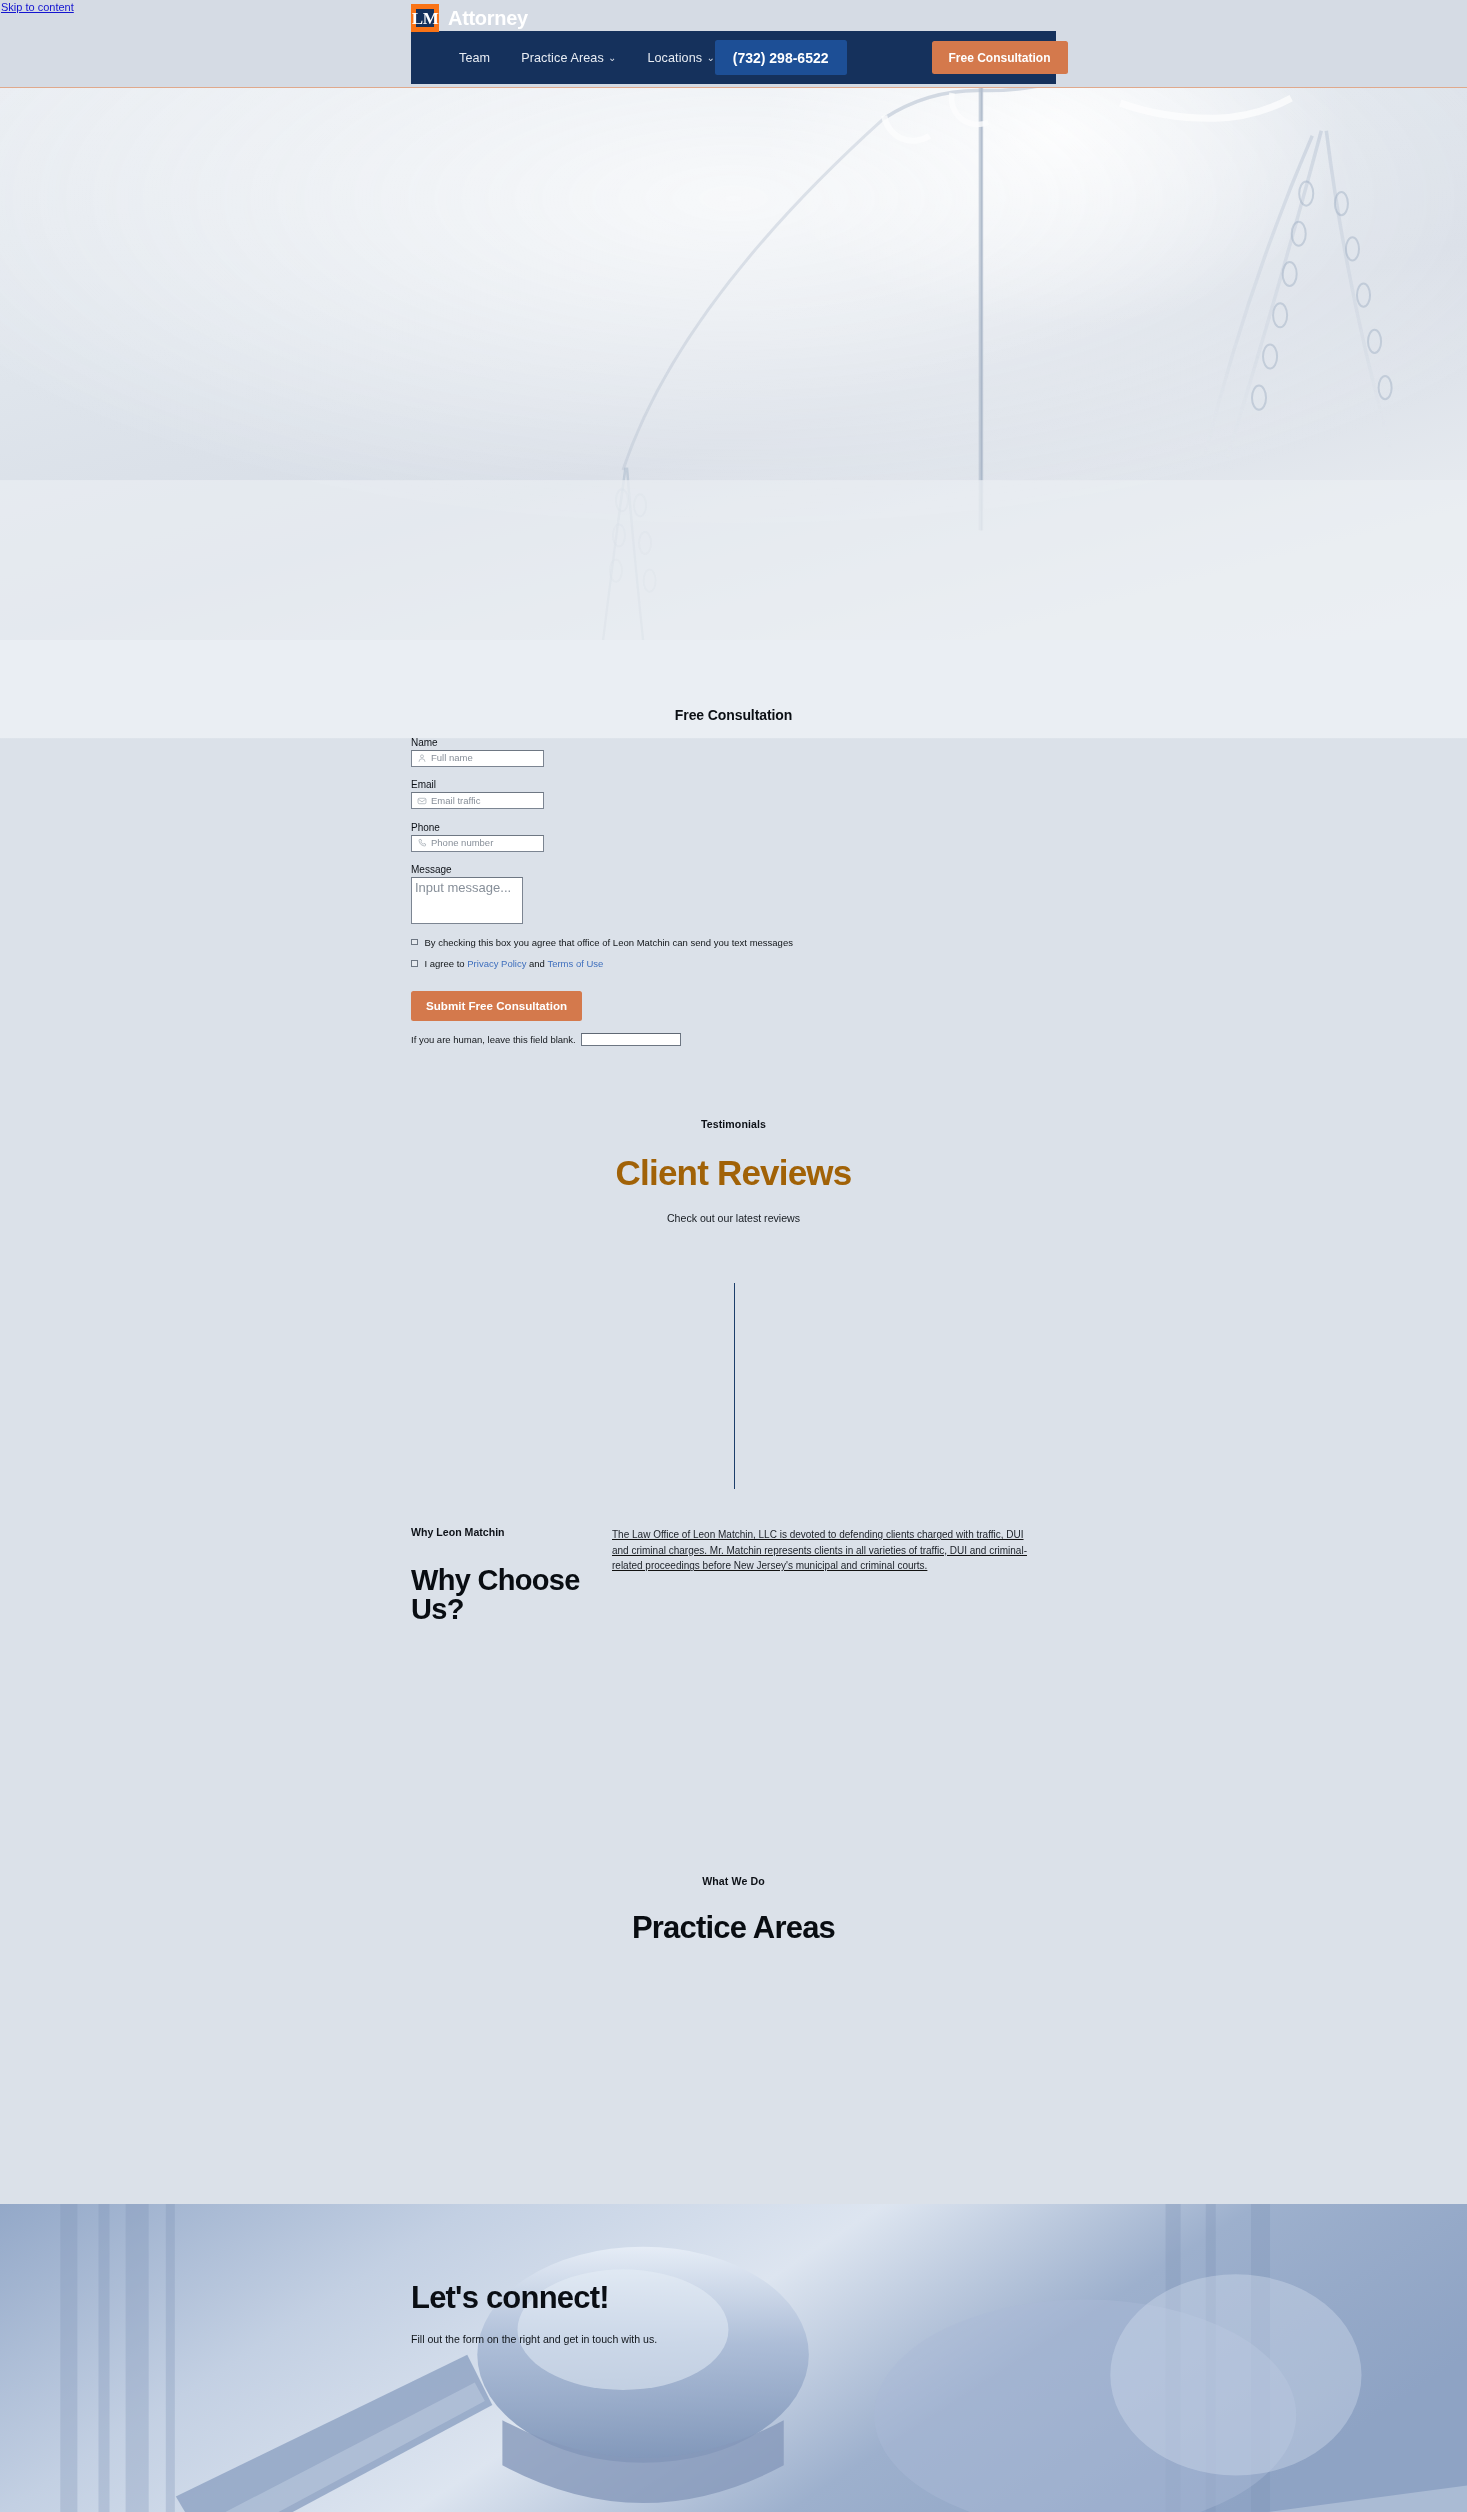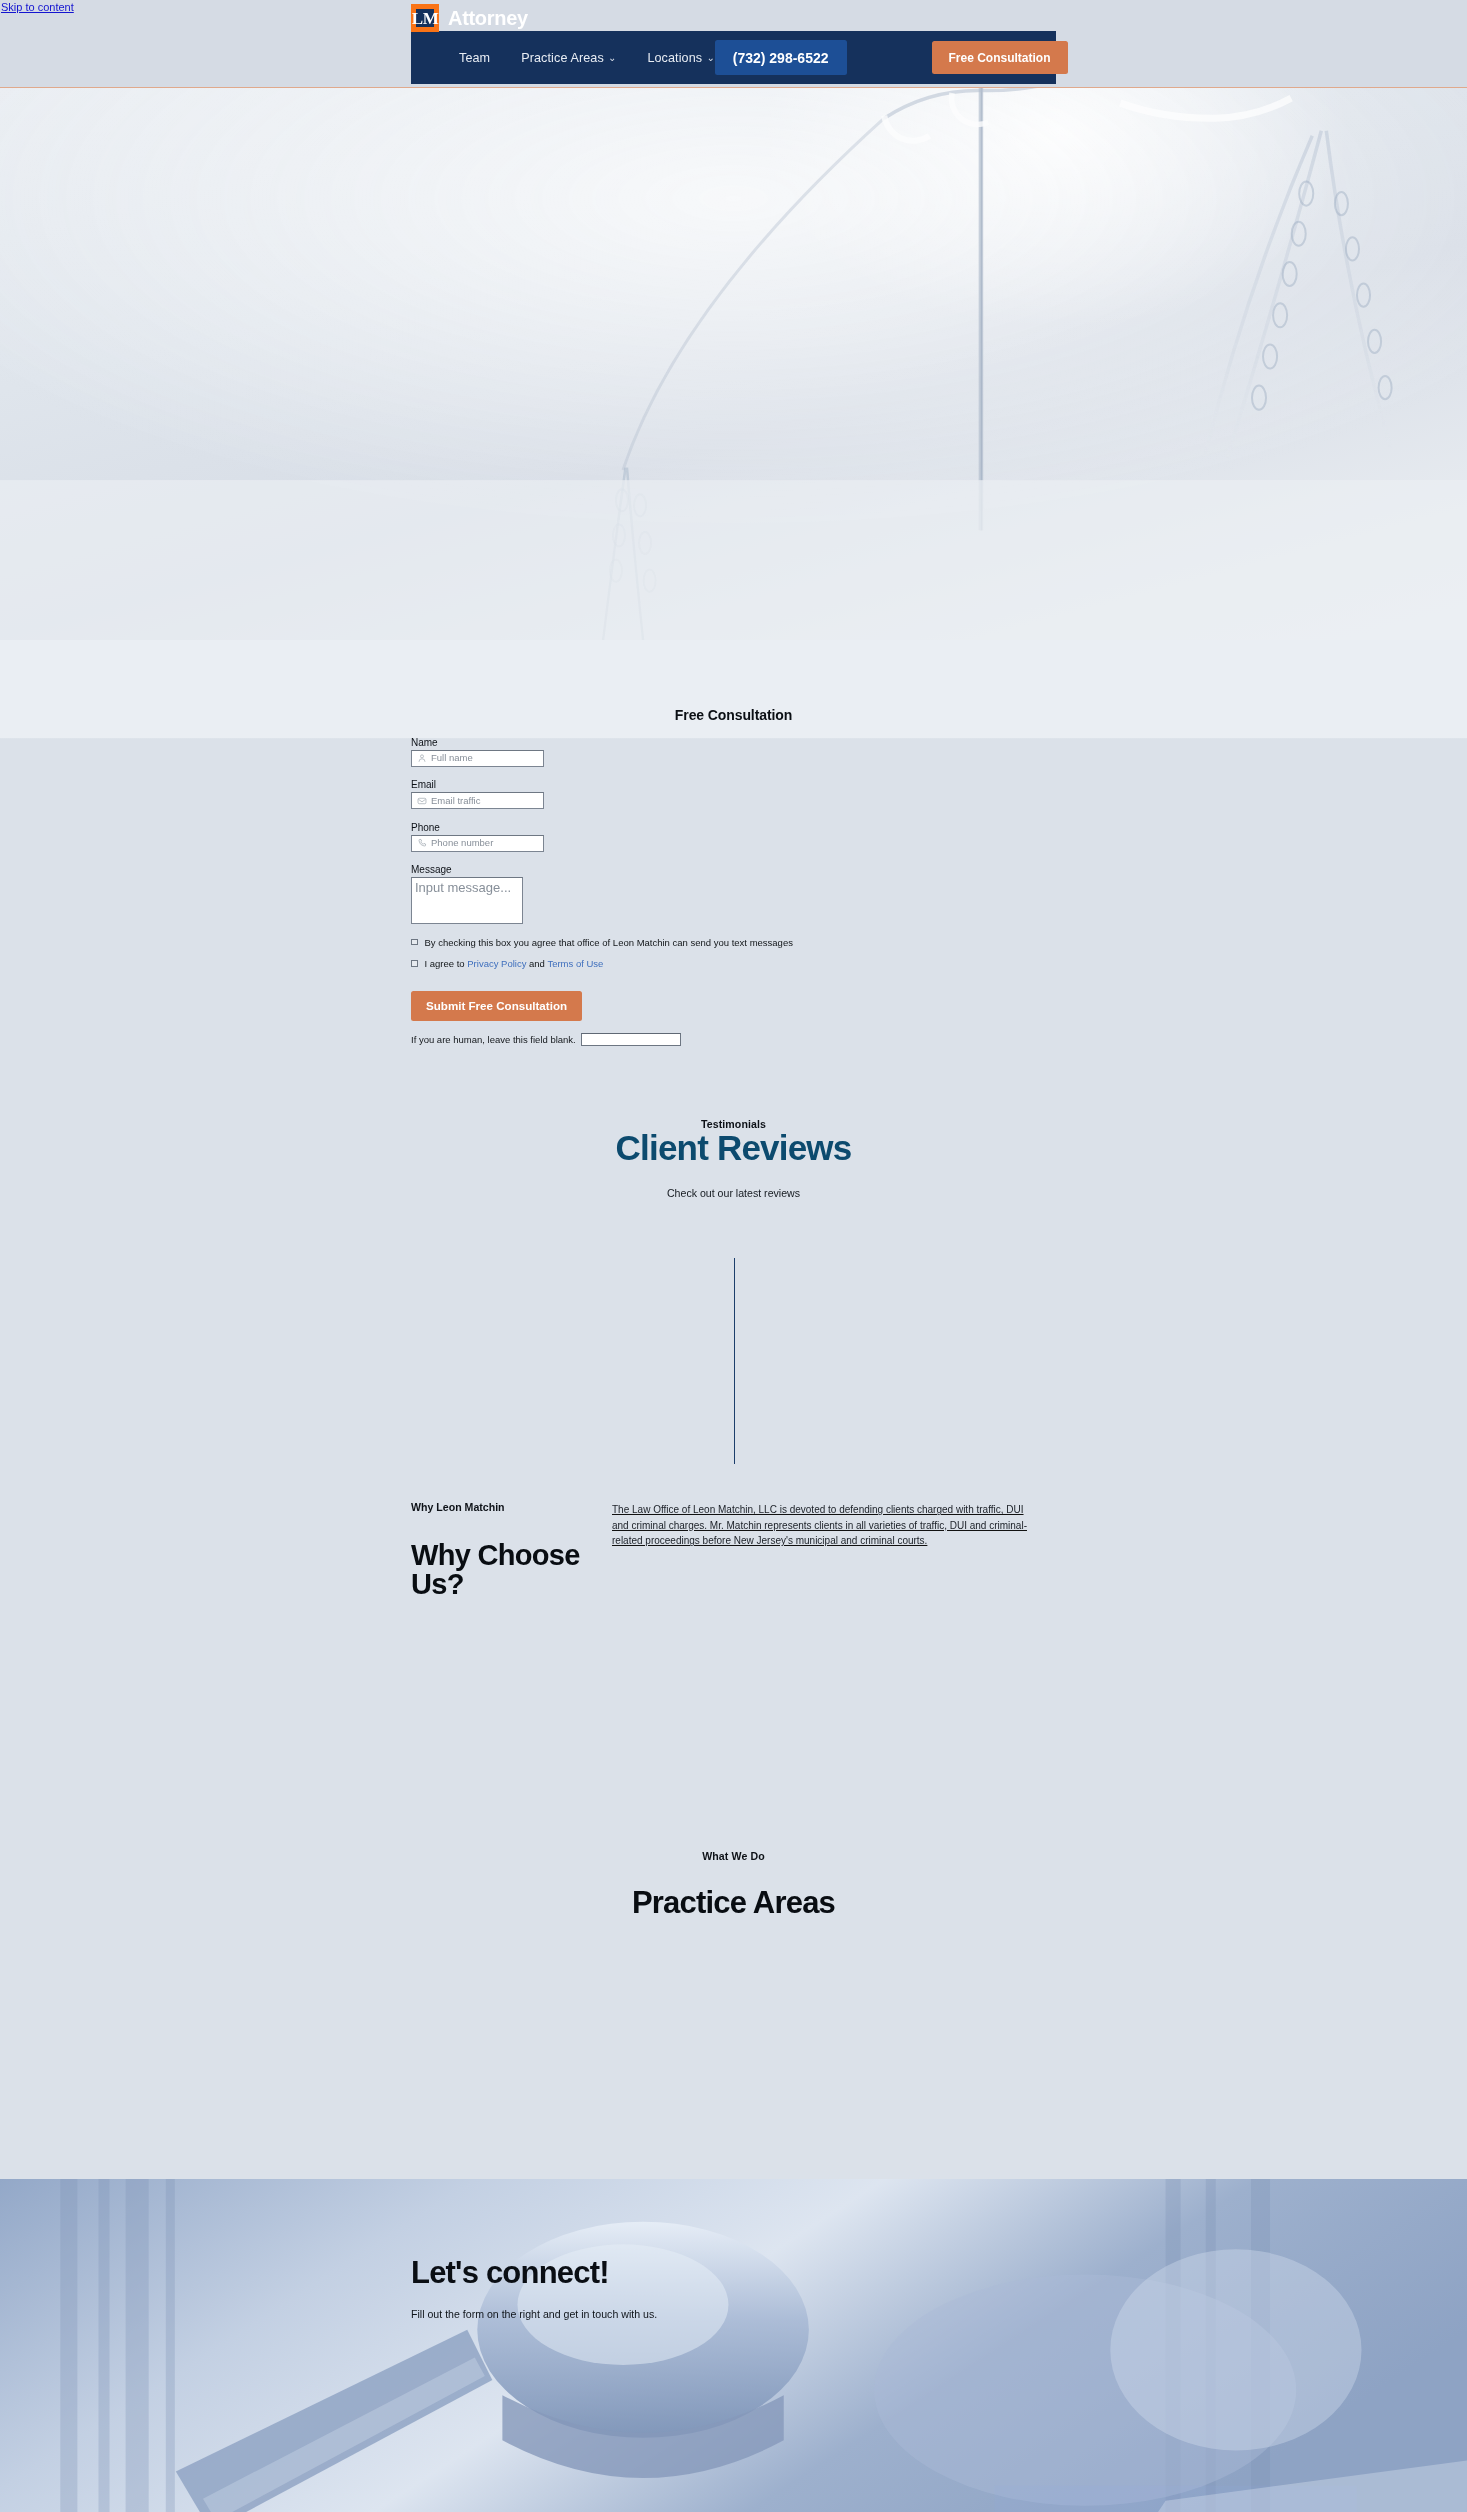--- a/index.html
+++ b/index.html
@@ -228,22 +228,23 @@
   .testimonials { padding: 22.6px 0 0 0; text-align: center; }
   .eyebrow {
     font-size: 10.6px;
     font-weight: 700;
     color: #0d1117;
     letter-spacing: 0.1px;
   }
   .big-head {
     font-size: 35px;
     font-weight: 700;
-    color: #0c4a6e;
+    color: #a16207;
     letter-spacing: -0.8px;
+    margin-top: 25px;
     line-height: 1;
   }
   .sub-line {
     font-size: 10.6px;
     color: #151a20;
     margin-top: 22px;
   }
   .reviews-stage {
     height: 244px;
     position: relative;

